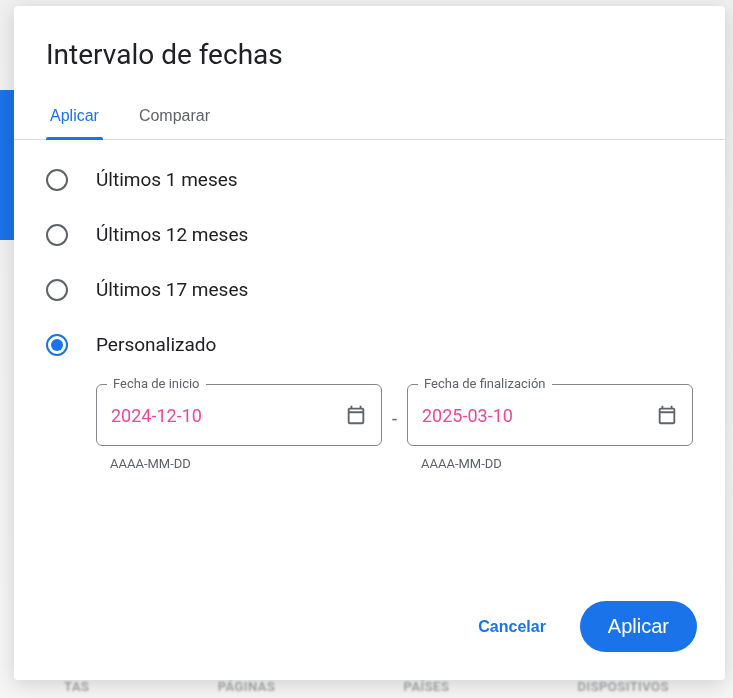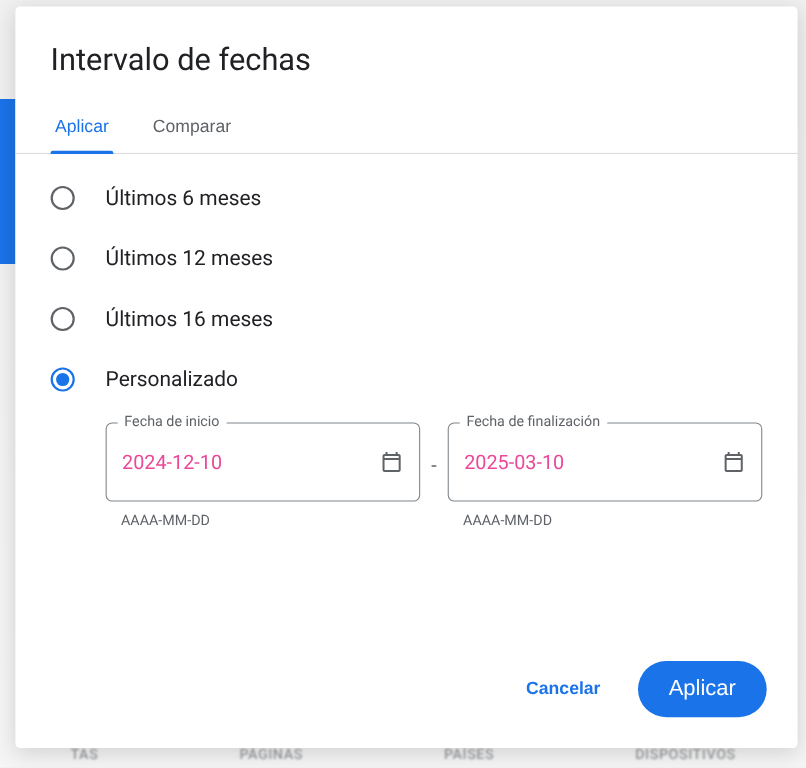--- a/index.html
+++ b/index.html
@@ -134,21 +134,21 @@
     }
     .date-field-wrap {
       display: flex;
       flex-direction: column;
       flex: 1;
     }
     .date-field {
       position: relative;
       border: 1px solid #80868b;
       border-radius: 6px;
-      height: 72px;
+      height: 62px;
       display: flex;
       align-items: center;
       padding: 0 14px;
     }
     .date-field-label {
       position: absolute;
       top: -9px;
       left: 10px;
       background: #fff;
       padding: 0 6px;
@@ -222,29 +222,29 @@
   <h1 class="modal-title">Intervalo de fechas</h1>
 
   <div class="tabs">
     <button class="tab active">Aplicar</button>
     <button class="tab">Comparar</button>
   </div>
 
   <div class="options">
     <label class="radio-row">
       <span class="radio"></span>
-      <span class="radio-label">Últimos 6 meses</span>
+      <span class="radio-label">Últimos 1 meses</span>
     </label>
     <label class="radio-row">
       <span class="radio"></span>
       <span class="radio-label">Últimos 12 meses</span>
     </label>
     <label class="radio-row">
       <span class="radio"></span>
-      <span class="radio-label">Últimos 16 meses</span>
+      <span class="radio-label">Últimos 17 meses</span>
     </label>
     <label class="radio-row">
       <span class="radio selected"></span>
       <span class="radio-label">Personalizado</span>
     </label>
   </div>
 
   <div class="date-row">
     <div class="date-field-wrap">
       <div class="date-field">

